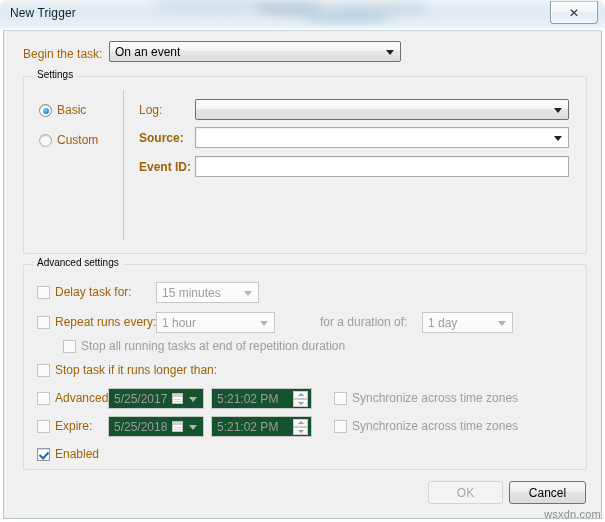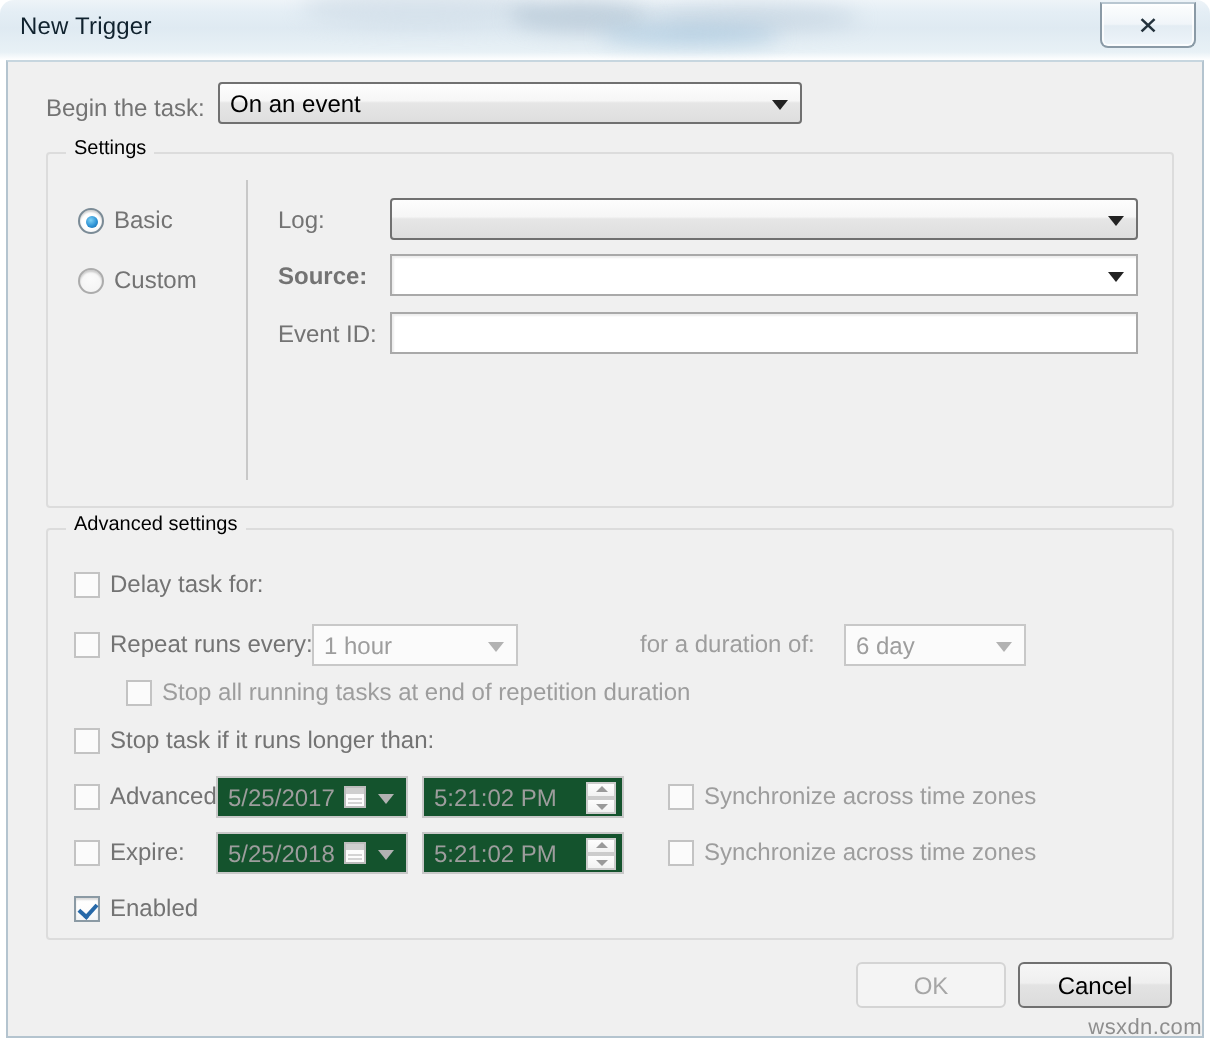--- a/index.html
+++ b/index.html
@@ -92,21 +92,21 @@
     border: 1px solid #b4c4cf;
     border-top: 1px solid #c7d6df;
     box-sizing: border-box;
   }
 
   
   .lbl {
     position: absolute;
     white-space: nowrap;
     font-size: 12px;
-    color: #737373;
+    color: #a16207;
   }
   .lbl.dis { color: #9d9d9d; }
 
   .groupbox {
     position: absolute;
     border: 1px solid #dcdcdc;
     border-radius: 2px;
     background: transparent;
   }
   .group-title {
@@ -381,42 +381,46 @@
       <span class="combo-text"></span>
       <span class="arrow"></span>
     </div>
 
     <div class="lbl" style="left:135px; top:100px;font-weight:bold;">Source:</div>
     <div class="combo-white" style="left:191px; top:96px; width:374px; height:21px;">
       <span class="combo-text"></span>
       <span class="arrow"></span>
     </div>
 
-    <div class="lbl" style="left:135px; top:129px;">Event ID:</div>
+    <div class="lbl" style="left:135px; top:129px;font-weight:bold;">Event ID:</div>
     <div class="textbox" style="left:191px; top:125px; width:374px; height:21px;">
       <span class="combo-text"></span>
     </div>
 
     <div class="groupbox" style="left:19px; top:233px; width:562px; height:204px;">
       <span class="group-title">Advanced settings</span>
     </div>
 
     <div class="cbox dis" style="left:33px; top:255px;"></div>
     <div class="lbl" style="left:51px; top:254px;">Delay task for:</div>
+    <div class="combo-dis" style="left:152px; top:251px; width:103px; height:21px;">
+      <span class="combo-text dis">15 minutes</span>
+      <span class="arrow dis"></span>
+    </div>
 
     <div class="cbox dis" style="left:33px; top:285px;"></div>
     <div class="lbl" style="left:51px; top:284px;">Repeat runs every:</div>
-    <div class="combo-dis" style="left:152px; top:281px; width:103px; height:21px;">
+    <div class="combo-dis" style="left:152px; top:281px; width:119px; height:21px;">
       <span class="combo-text dis">1 hour</span>
       <span class="arrow dis"></span>
     </div>
 
     <div class="lbl dis" style="left:316px; top:284px;">for a duration of:</div>
     <div class="combo-dis" style="left:418px; top:281px; width:91px; height:21px;">
-      <span class="combo-text dis">6 day</span>
+      <span class="combo-text dis">1 day</span>
       <span class="arrow dis"></span>
     </div>
 
     <div class="cbox dis" style="left:59px; top:309px;"></div>
     <div class="lbl dis" style="left:77px; top:308px;">Stop all running tasks at end of repetition duration</div>
 
     <div class="cbox dis" style="left:33px; top:333px;"></div>
     <div class="lbl" style="left:51px; top:332px;">Stop task if it runs longer than:</div>
 
     <div class="cbox dis" style="left:33px; top:361px;"></div>

